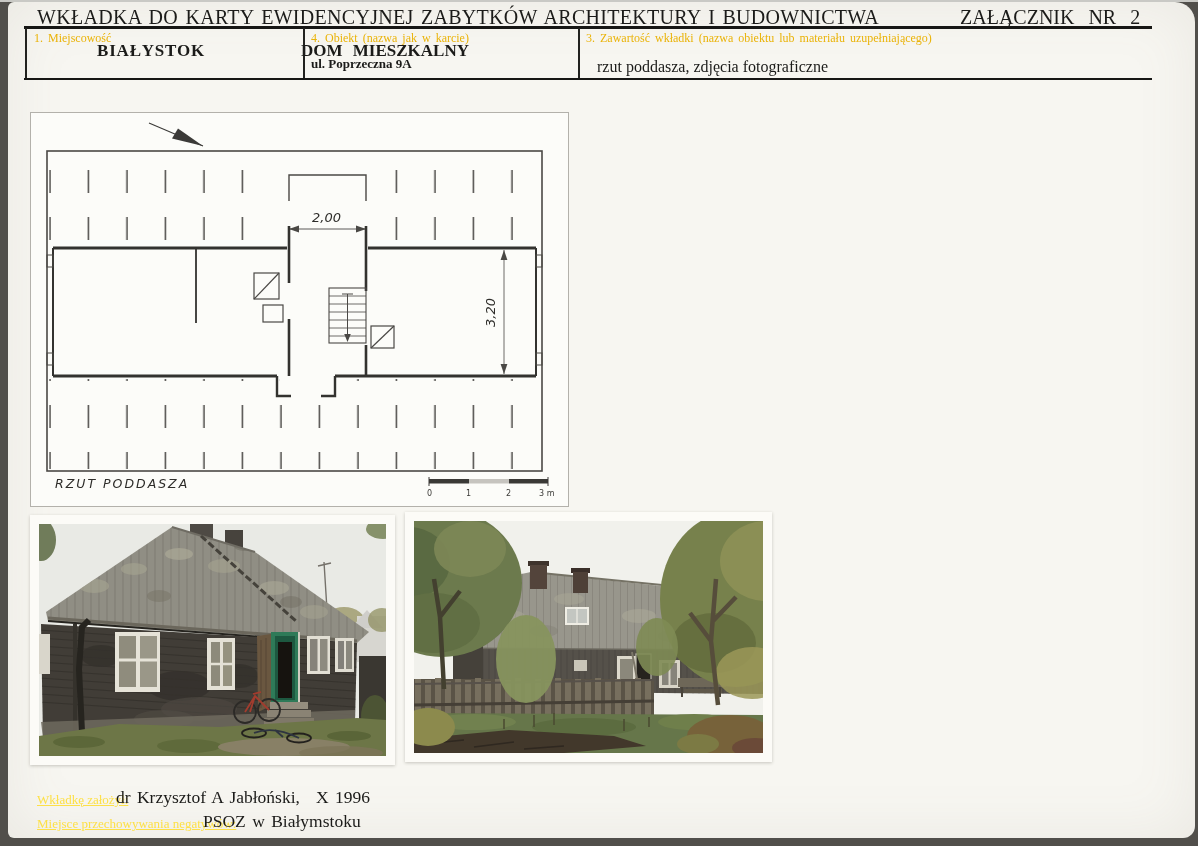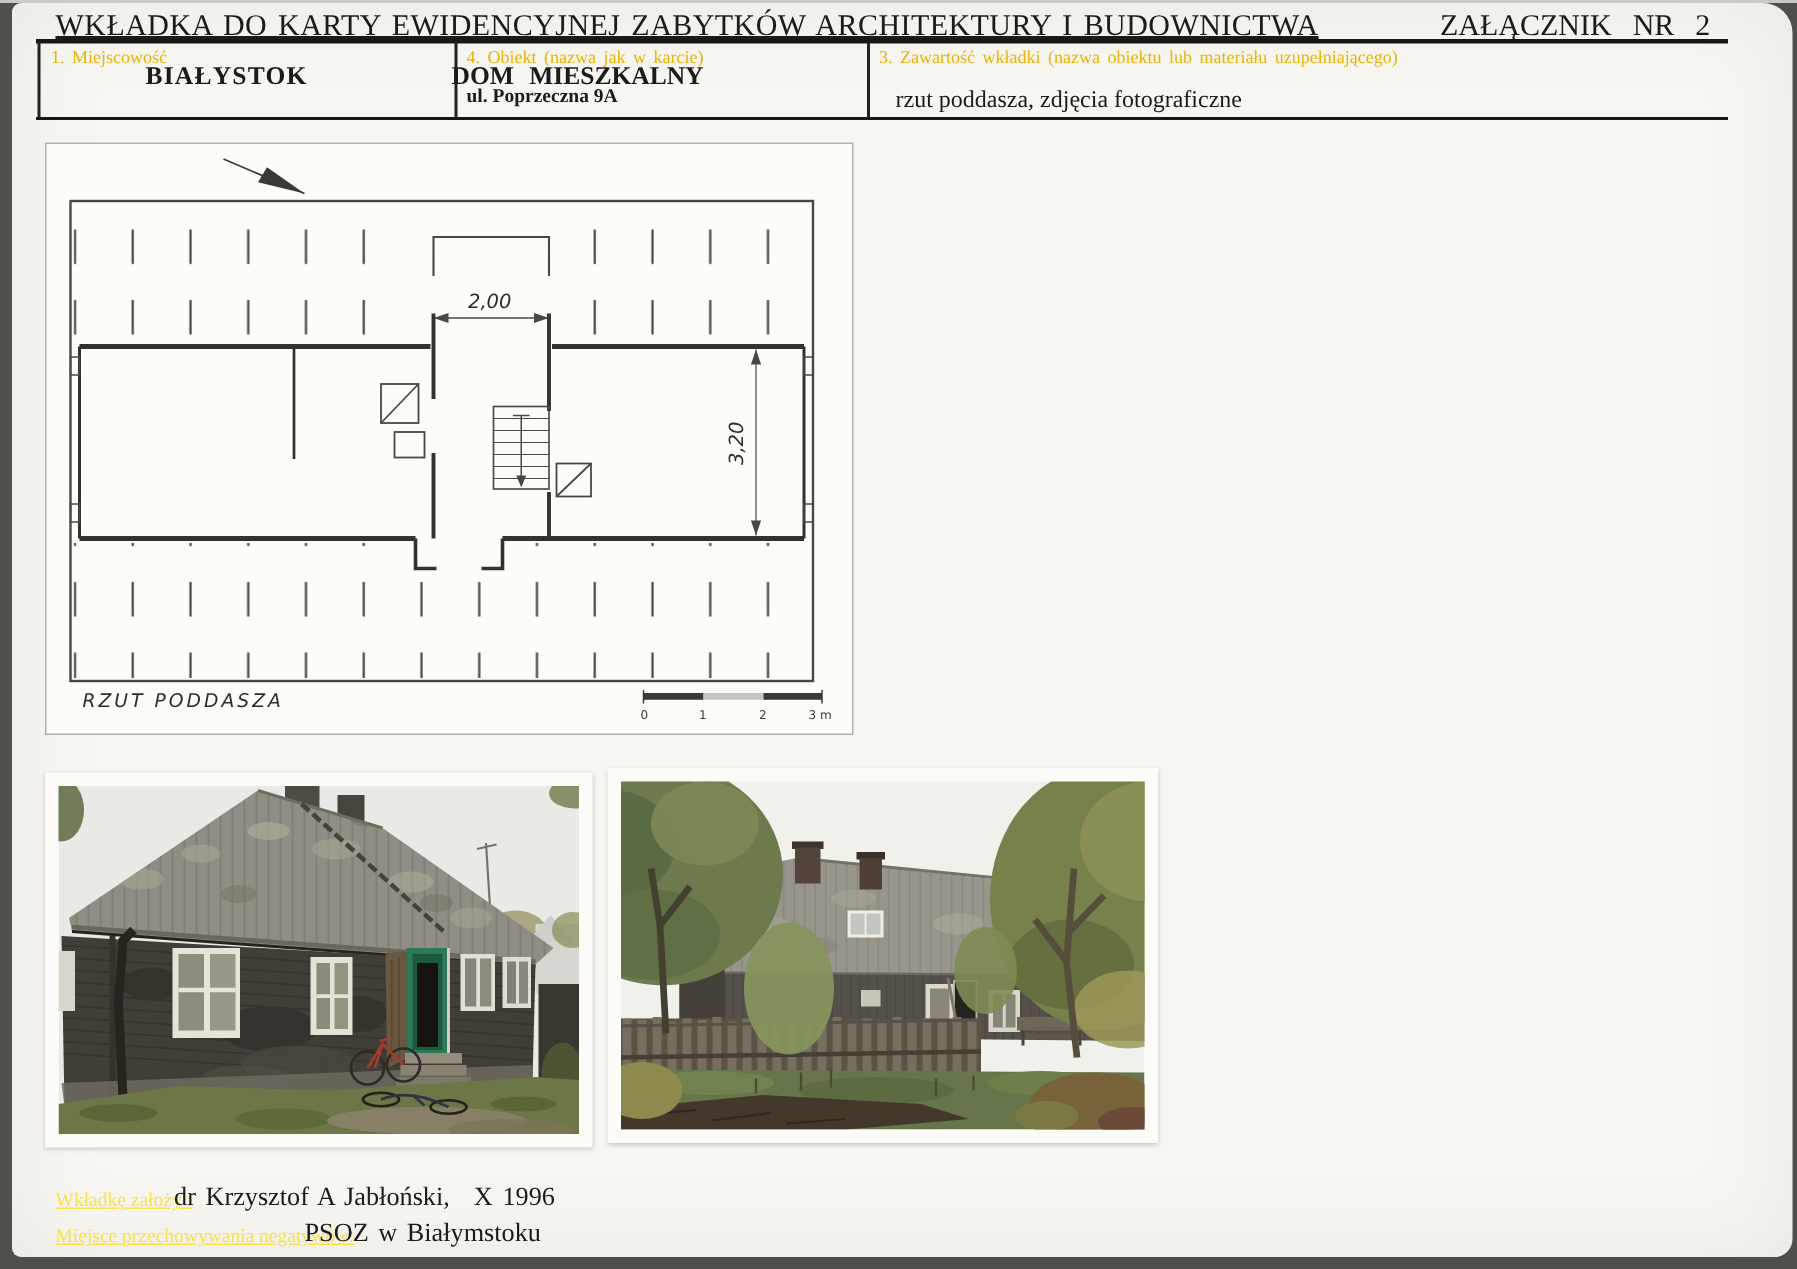--- a/index.html
+++ b/index.html
@@ -9,31 +9,31 @@
     font-family:"Liberation Serif", serif;color:#1b1b19;
   }
   .top-strip{position:absolute;left:0;top:0;width:1198px;height:2px;background:#c9c9c5;}
   .scan-card{
     position:absolute;left:8px;top:2px;width:1187px;height:836px;
     background:#f7f6f1;border-radius:6px 20px 12px 6px;
     box-shadow:inset 0 0 60px rgba(125,120,108,.10);
   }
   .abs{position:absolute;}
   
-  .page-title{left:37px;top:6px;font-size:20px;letter-spacing:.3px;word-spacing:2px;text-decoration:underline;}
+  .page-title{left:37px;top:6px;font-size:20px;letter-spacing:.3px;word-spacing:2px;}
   .attachment{left:960px;top:6px;font-size:20px;word-spacing:9px;}
   .rule{background:#171715;height:2.8px;}
   .rule-top{left:24px;top:26px;width:1128px;}
   .rule-bottom{left:24px;top:77.5px;width:1128px;}
   .vline{width:1.6px;background:#22221f;top:28px;height:50px;}
   .flabel{font-size:12px;color:#eab308;word-spacing:2px;}
   .fvalue-bold{font-weight:bold;font-size:17px;}
   
   .plan-box{
-    left:30px;top:95px;width:537px;height:393px;background:#fcfcf9;
+    left:30px;top:112px;width:537px;height:393px;background:#fcfcf9;
     border:1px solid #b3b1ab;
   }
   .plan-box svg{display:block;}
   .hand{font-family:"DejaVu Sans",sans-serif;font-style:italic;fill:#2e2d2a;}
   .tick-label{font-family:"DejaVu Sans",sans-serif;font-size:8px;fill:#3b3a37;}
   
   .photo{background:#fcfbf7;box-shadow:0 1px 3px rgba(60,55,45,.25);}
   .photo-left{left:30px;top:515px;width:365px;height:250px;}
   .photo-right{left:405px;top:512px;width:367px;height:250px;}
   .photo svg{position:absolute;left:9px;top:9px;}

